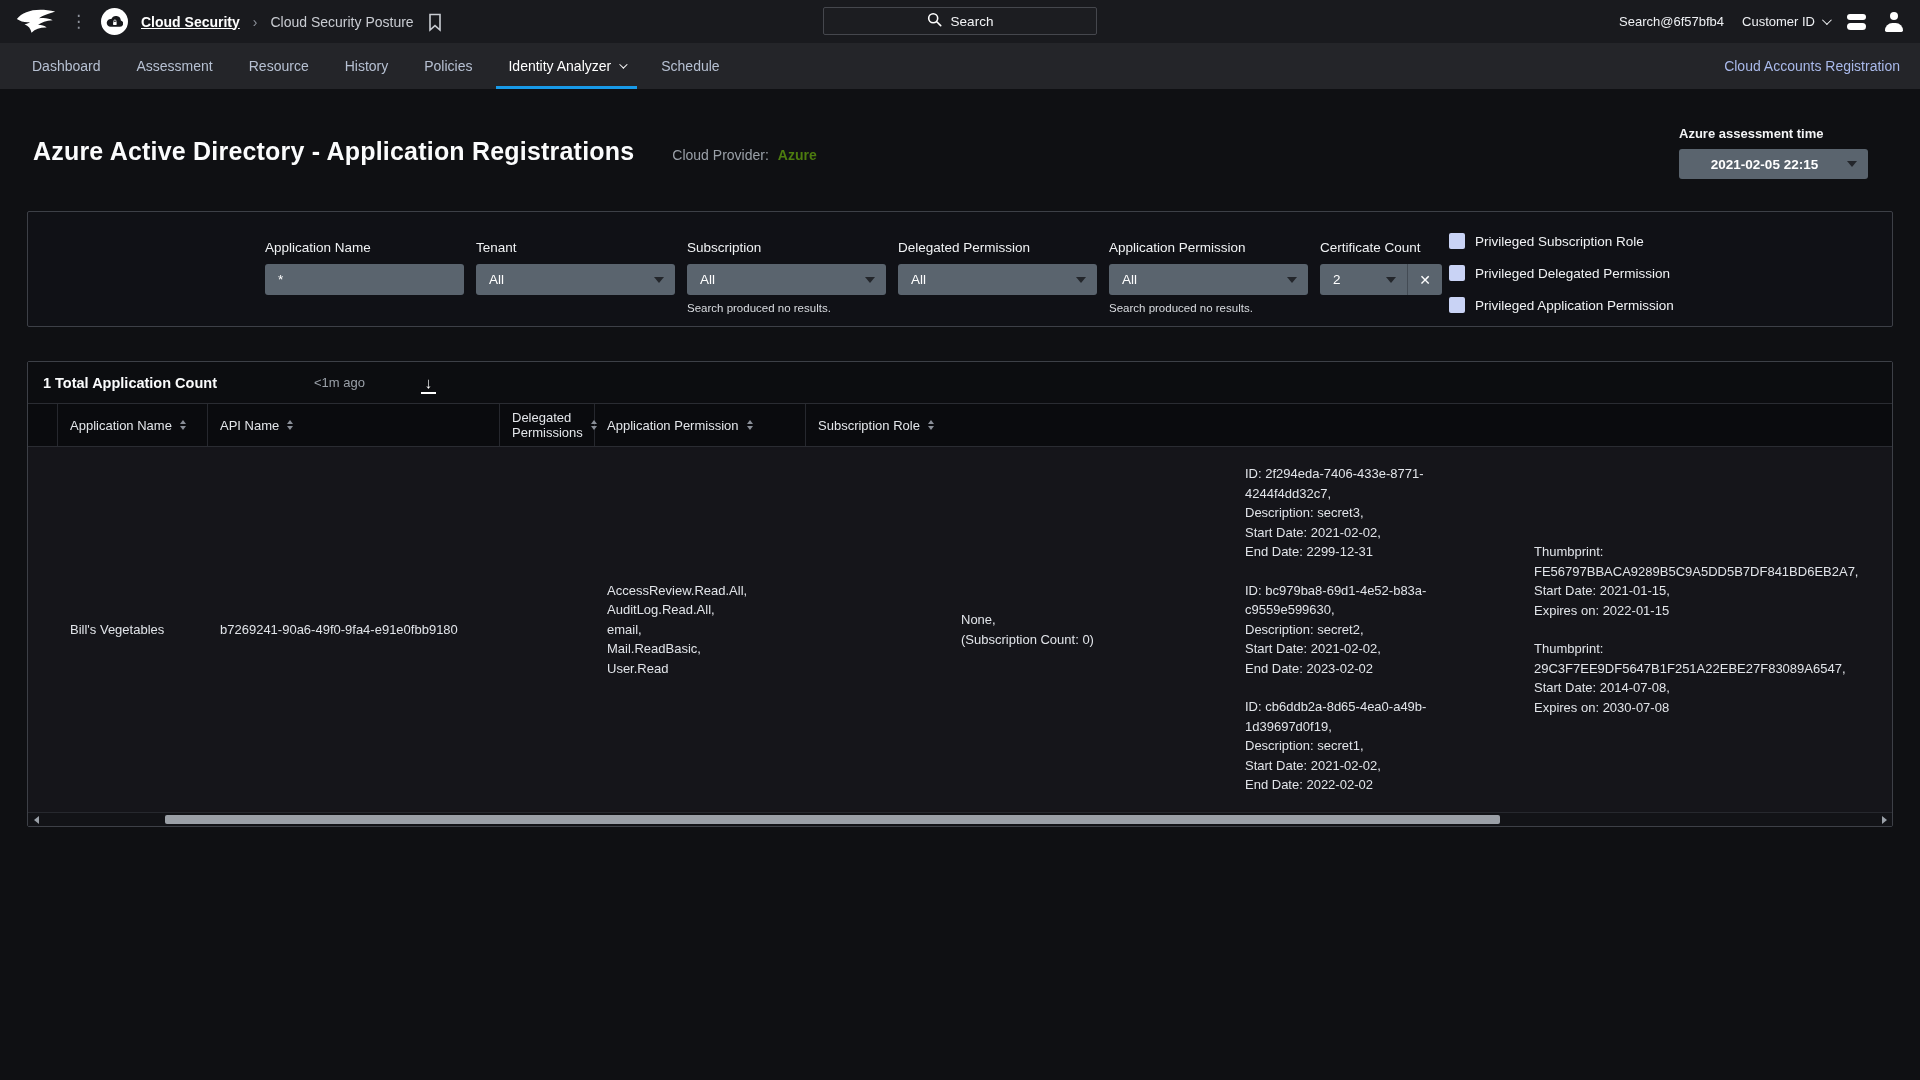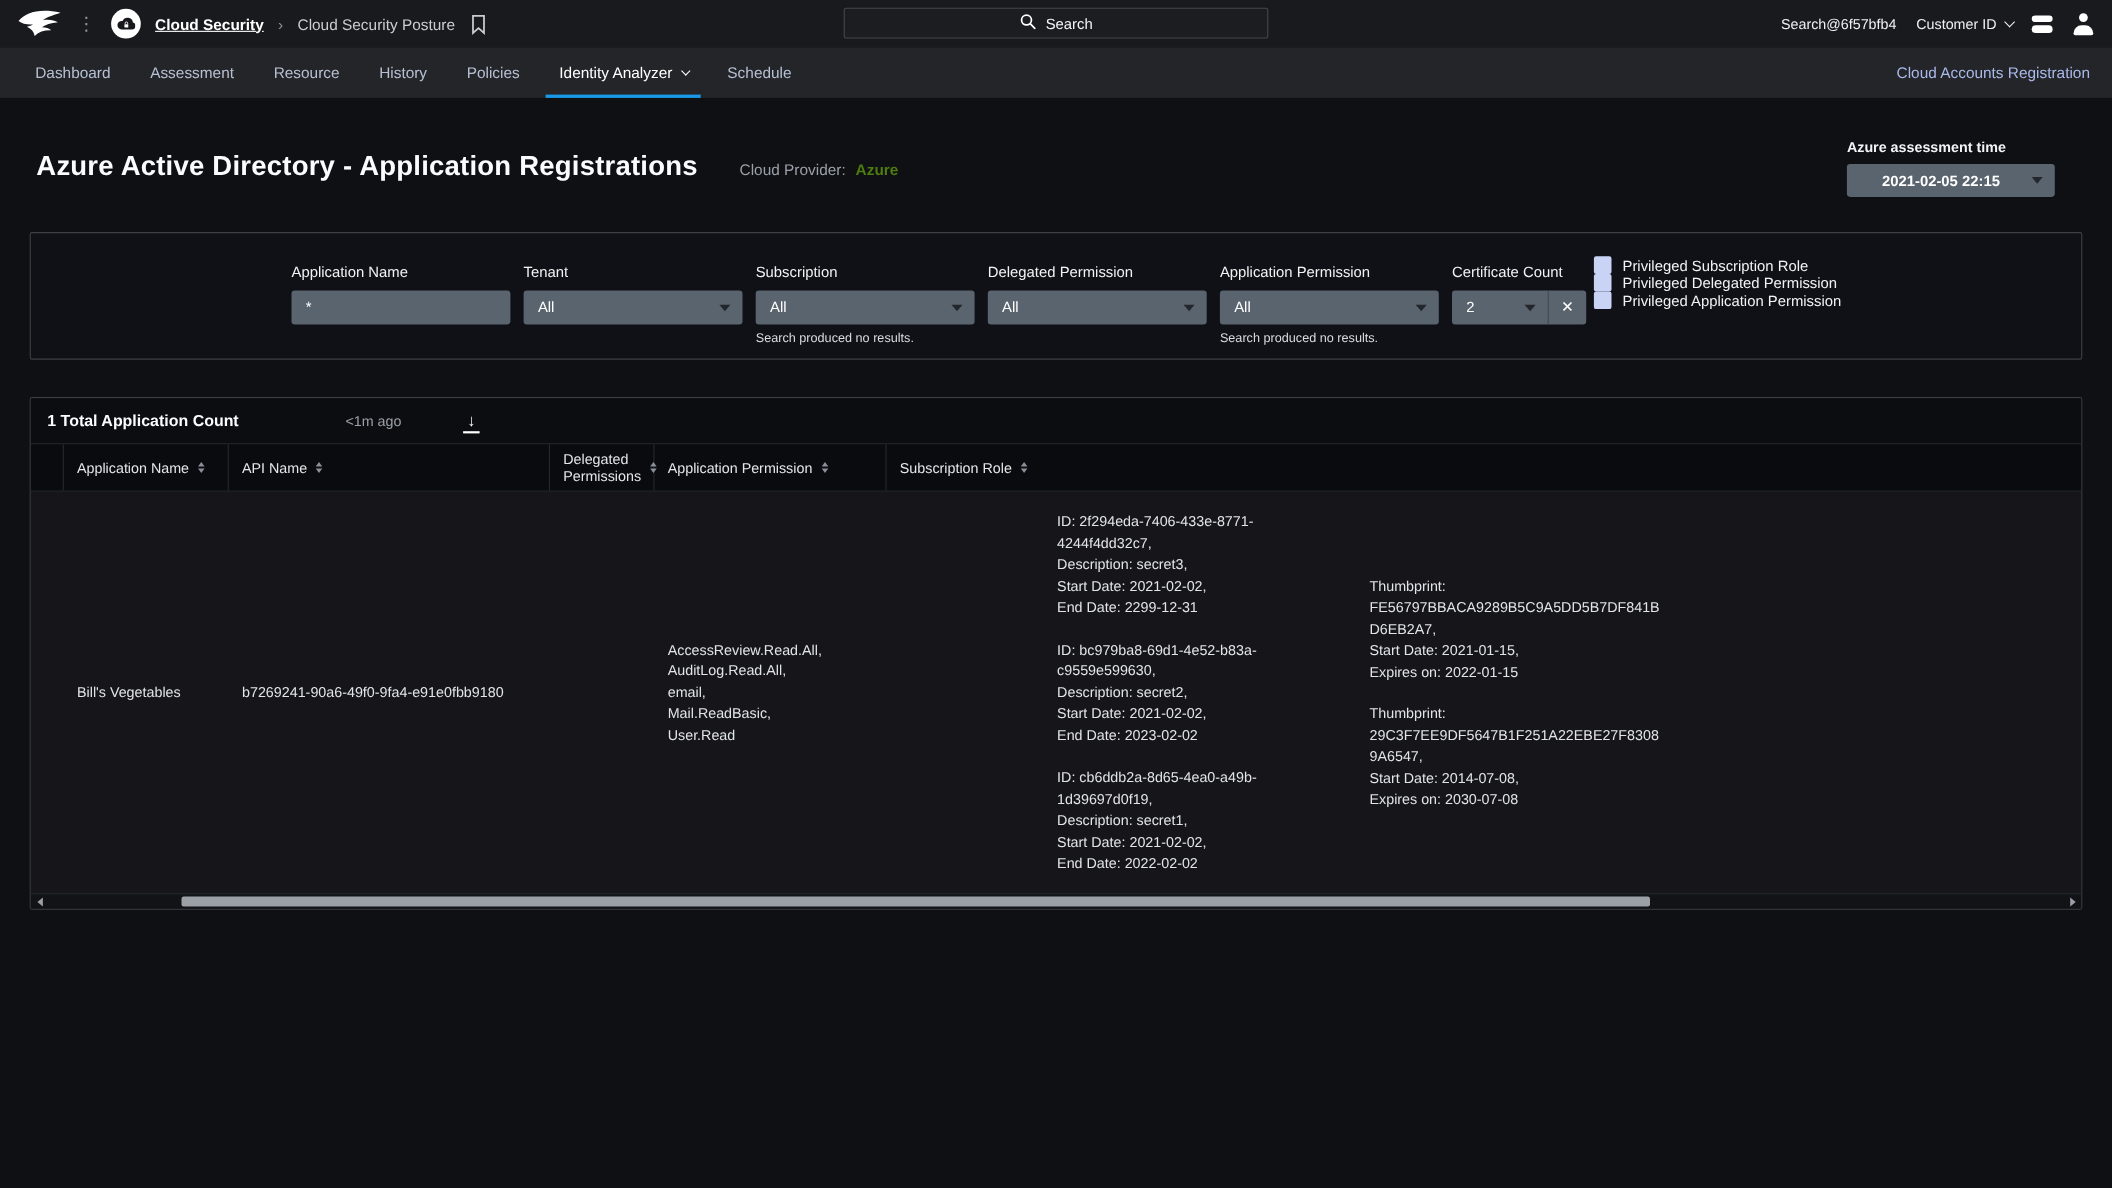--- a/index.html
+++ b/index.html
@@ -21,21 +21,21 @@
   .cloud-badge {
     width:27px; height:27px; border-radius:50%; background:#ffffff;
     display:flex; align-items:center; justify-content:center;
   }
   .bc-root { color:#fff; font-size:14px; font-weight:700; text-decoration:underline; cursor:pointer; }
   .bc-sep { color:#8d929b; font-size:14px; }
   .bc-cur { color:#c9ccd2; font-size:14px; }
   .bm-icon svg { display:block; margin-top:2px; }
   .searchbox {
     position:absolute; left:50%; top:7px; transform:translateX(-50%);
-    width:386px; height:28px; border:1px solid #45474d; border-radius:2px;
+    width:274px; height:28px; border:1px solid #45474d; border-radius:2px;
     display:flex; align-items:center; justify-content:center; gap:9px;
     color:#f3f4f6; font-size:13.5px; cursor:text; background:#1c1d21;
   }
   .top-right { margin-left:auto; display:flex; align-items:center; gap:18px; }
   .top-user { font-size:13px; color:#eef0f3; }
   .cust { display:flex; align-items:center; gap:7px; font-size:13px; color:#eef0f3; cursor:pointer; }
   .chev {
     width:7px; height:7px; border-right:1.5px solid currentColor; border-bottom:1.5px solid currentColor;
     transform:rotate(45deg) translateY(-2px); display:inline-block;
   }
@@ -84,21 +84,21 @@
     height:31px; background:#5a646e; border-radius:3px; display:flex; align-items:center;
     padding:0 13px; font-size:13.5px; color:#fff; position:relative; cursor:pointer;
   }
   .fselect { padding-right:26px; }
   .fselect .caret { top:12.5px; }
   .fhint { margin-top:7px; font-size:11.5px; color:#d9dce0; }
   .certctl { display:flex; height:31px; background:#5a646e; border-radius:3px; overflow:hidden; }
   .certsel { flex:1; display:flex; align-items:center; padding:0 26px 0 13px; position:relative; font-size:13.5px; color:#fff; cursor:pointer; border-right:1px solid #434b54; }
   .certsel .caret { top:12.5px; }
   .certclear { width:34px; display:flex; align-items:center; justify-content:center; color:#fff; font-size:14px; cursor:pointer; }
-  .checks { position:absolute; left:1421px; top:21px; display:flex; flex-direction:column; }
+  .checks { position:absolute; left:1421px; top:21px; display:flex; flex-direction:column; gap:16px; }
   .check { display:flex; align-items:center; gap:10px; font-size:13.5px; color:#f0f2f4; cursor:pointer; }
   .check .box { width:16px; height:16px; background:#c9d3f5; border-radius:2px; flex:0 0 auto; }
   
   .tablepanel { margin-top:34px; }
   .countbar { height:42px; display:flex; align-items:center; padding-left:15px; border-bottom:1px solid #2a2c32; background:#0c0d10; }
   .summary { font-size:14.5px; font-weight:700; color:#fbfcfd; }
   .ago { margin-left:97px; font-size:13px; color:#9aa0a8; }
   .dl { margin-left:55px; position:relative; width:17px; text-align:center; cursor:pointer; }
   .dlarrow { font-size:15px; font-weight:700; color:#fff; line-height:14px; display:block; }
   .dl::after { content:""; position:absolute; left:1px; right:1px; bottom:-4px; height:2px; background:#fff; }
@@ -339,20 +339,22 @@
       <div class="td"></div>
       <div class="td">Bill's Vegetables</div>
       <div class="td">b7269241-90a6-49f0-9fa4-e91e0fbb9180</div>
       <div class="td"></div>
       <div class="td pre">AccessReview.Read.All,
 AuditLog.Read.All,
 email,
 Mail.ReadBasic,
 User.Read</div>
       <div class="td"></div>
+      <div class="td pre">None,
+(Subscription Count: 0)</div>
       <div class="td stack">
         <div class="pre">ID: 2f294eda-7406-433e-8771-
 4244f4dd32c7,
 Description: secret3,
 Start Date: 2021-02-02,
 End Date: 2299-12-31</div>
         <div class="pre">ID: bc979ba8-69d1-4e52-b83a-
 c9559e599630,
 Description: secret2,
 Start Date: 2021-02-02,

